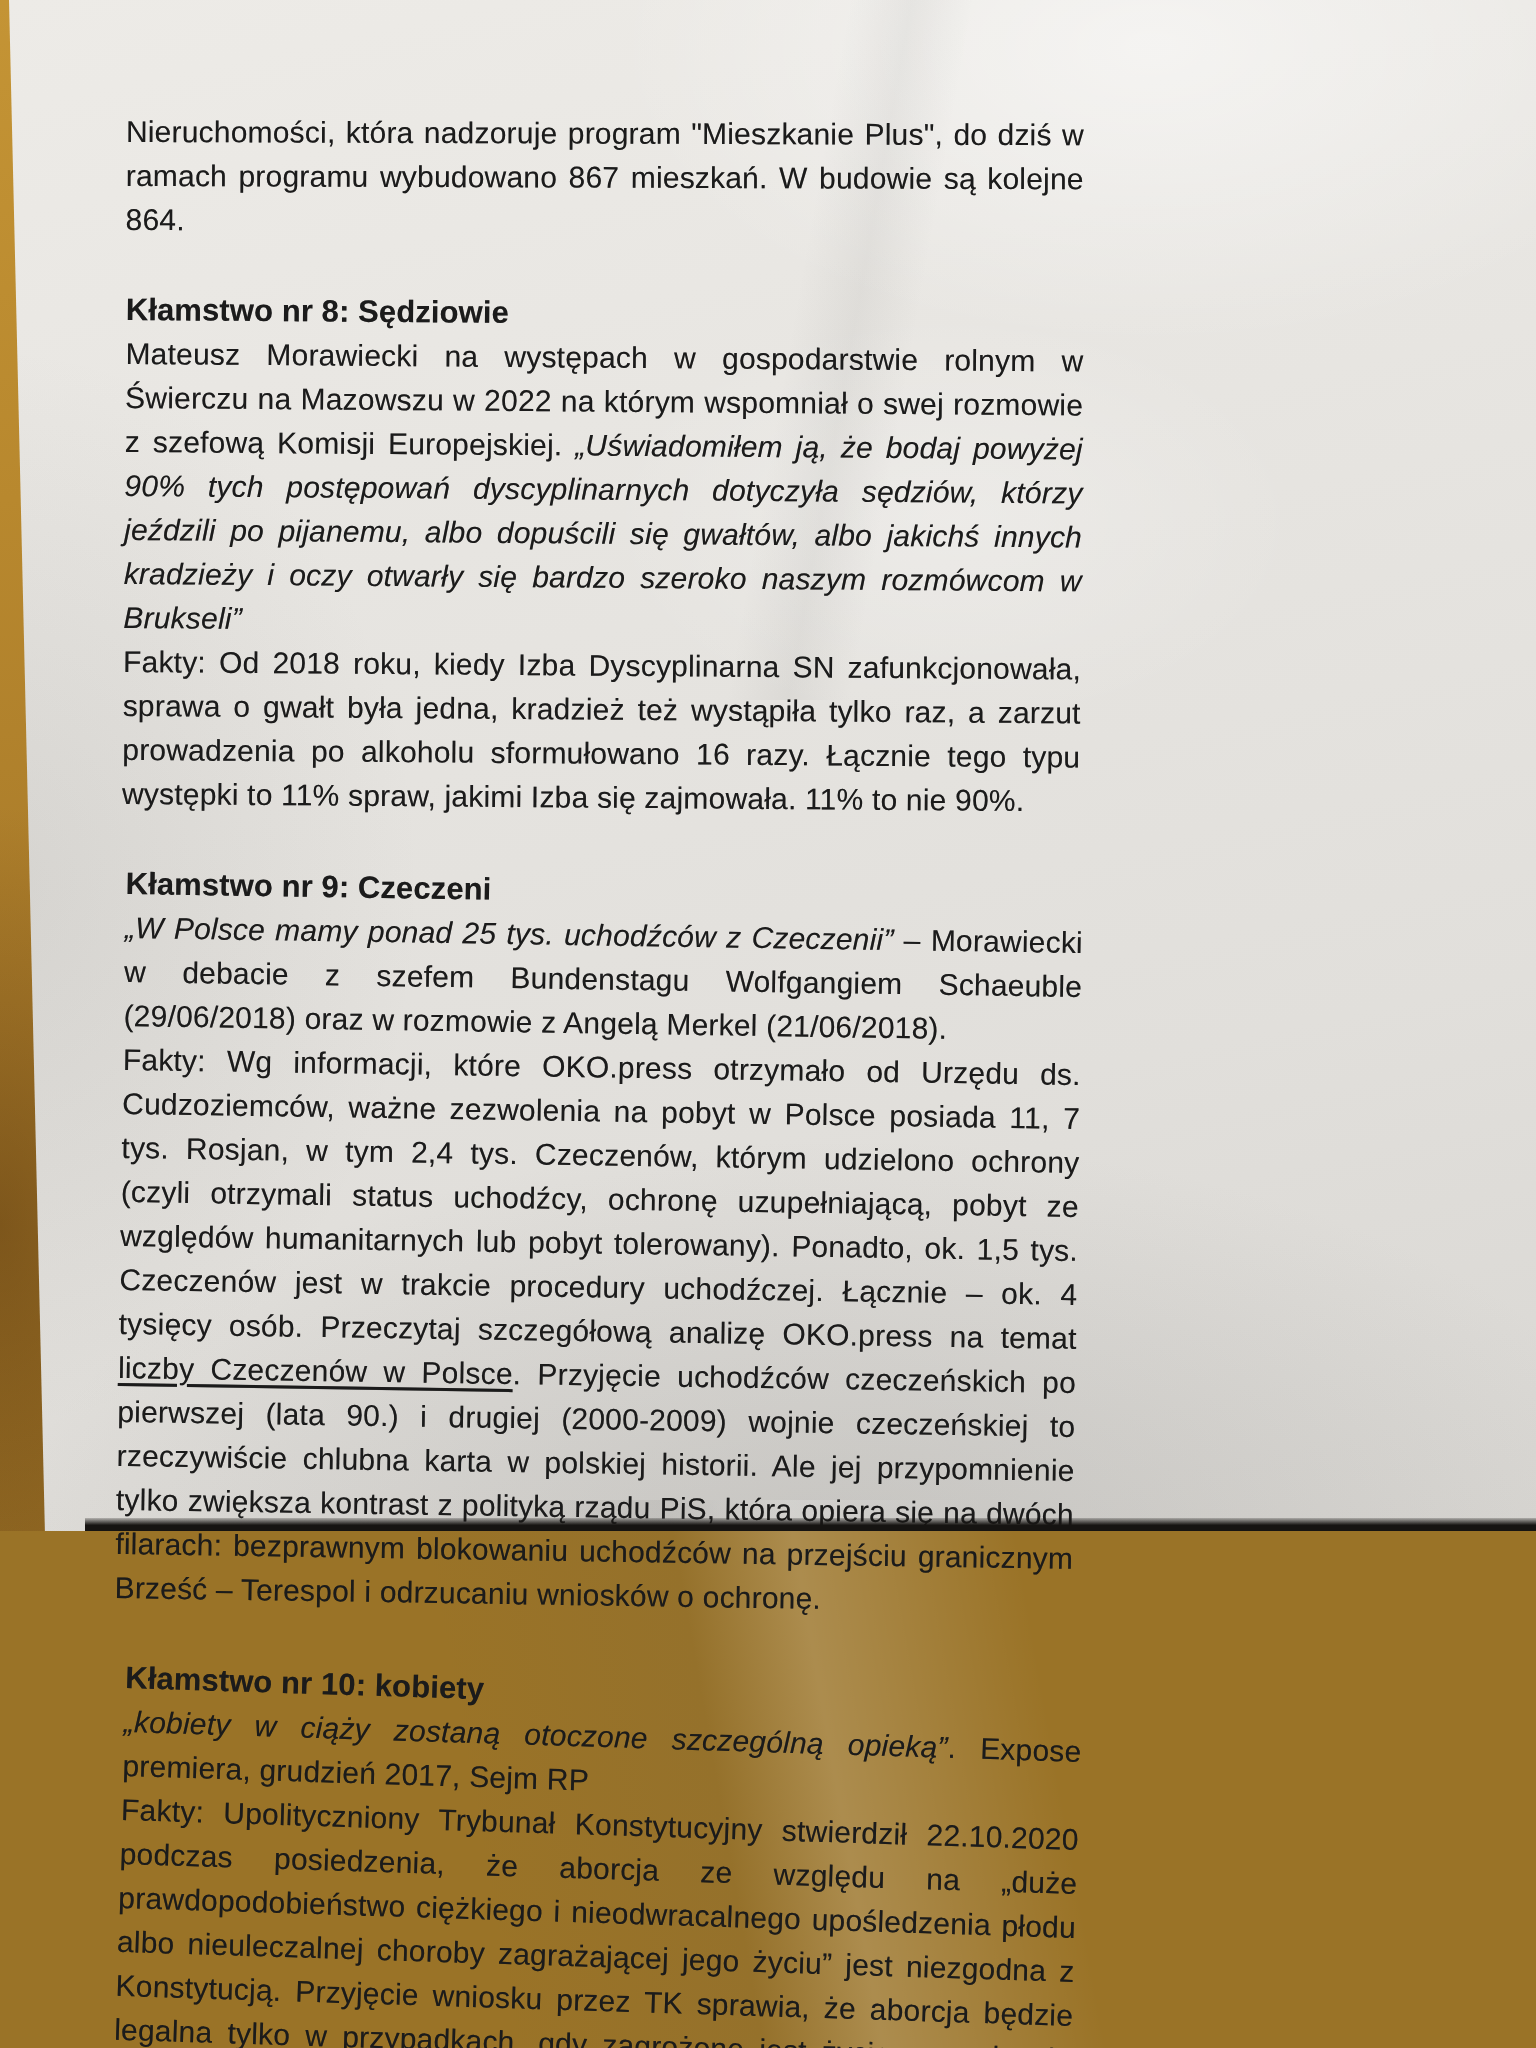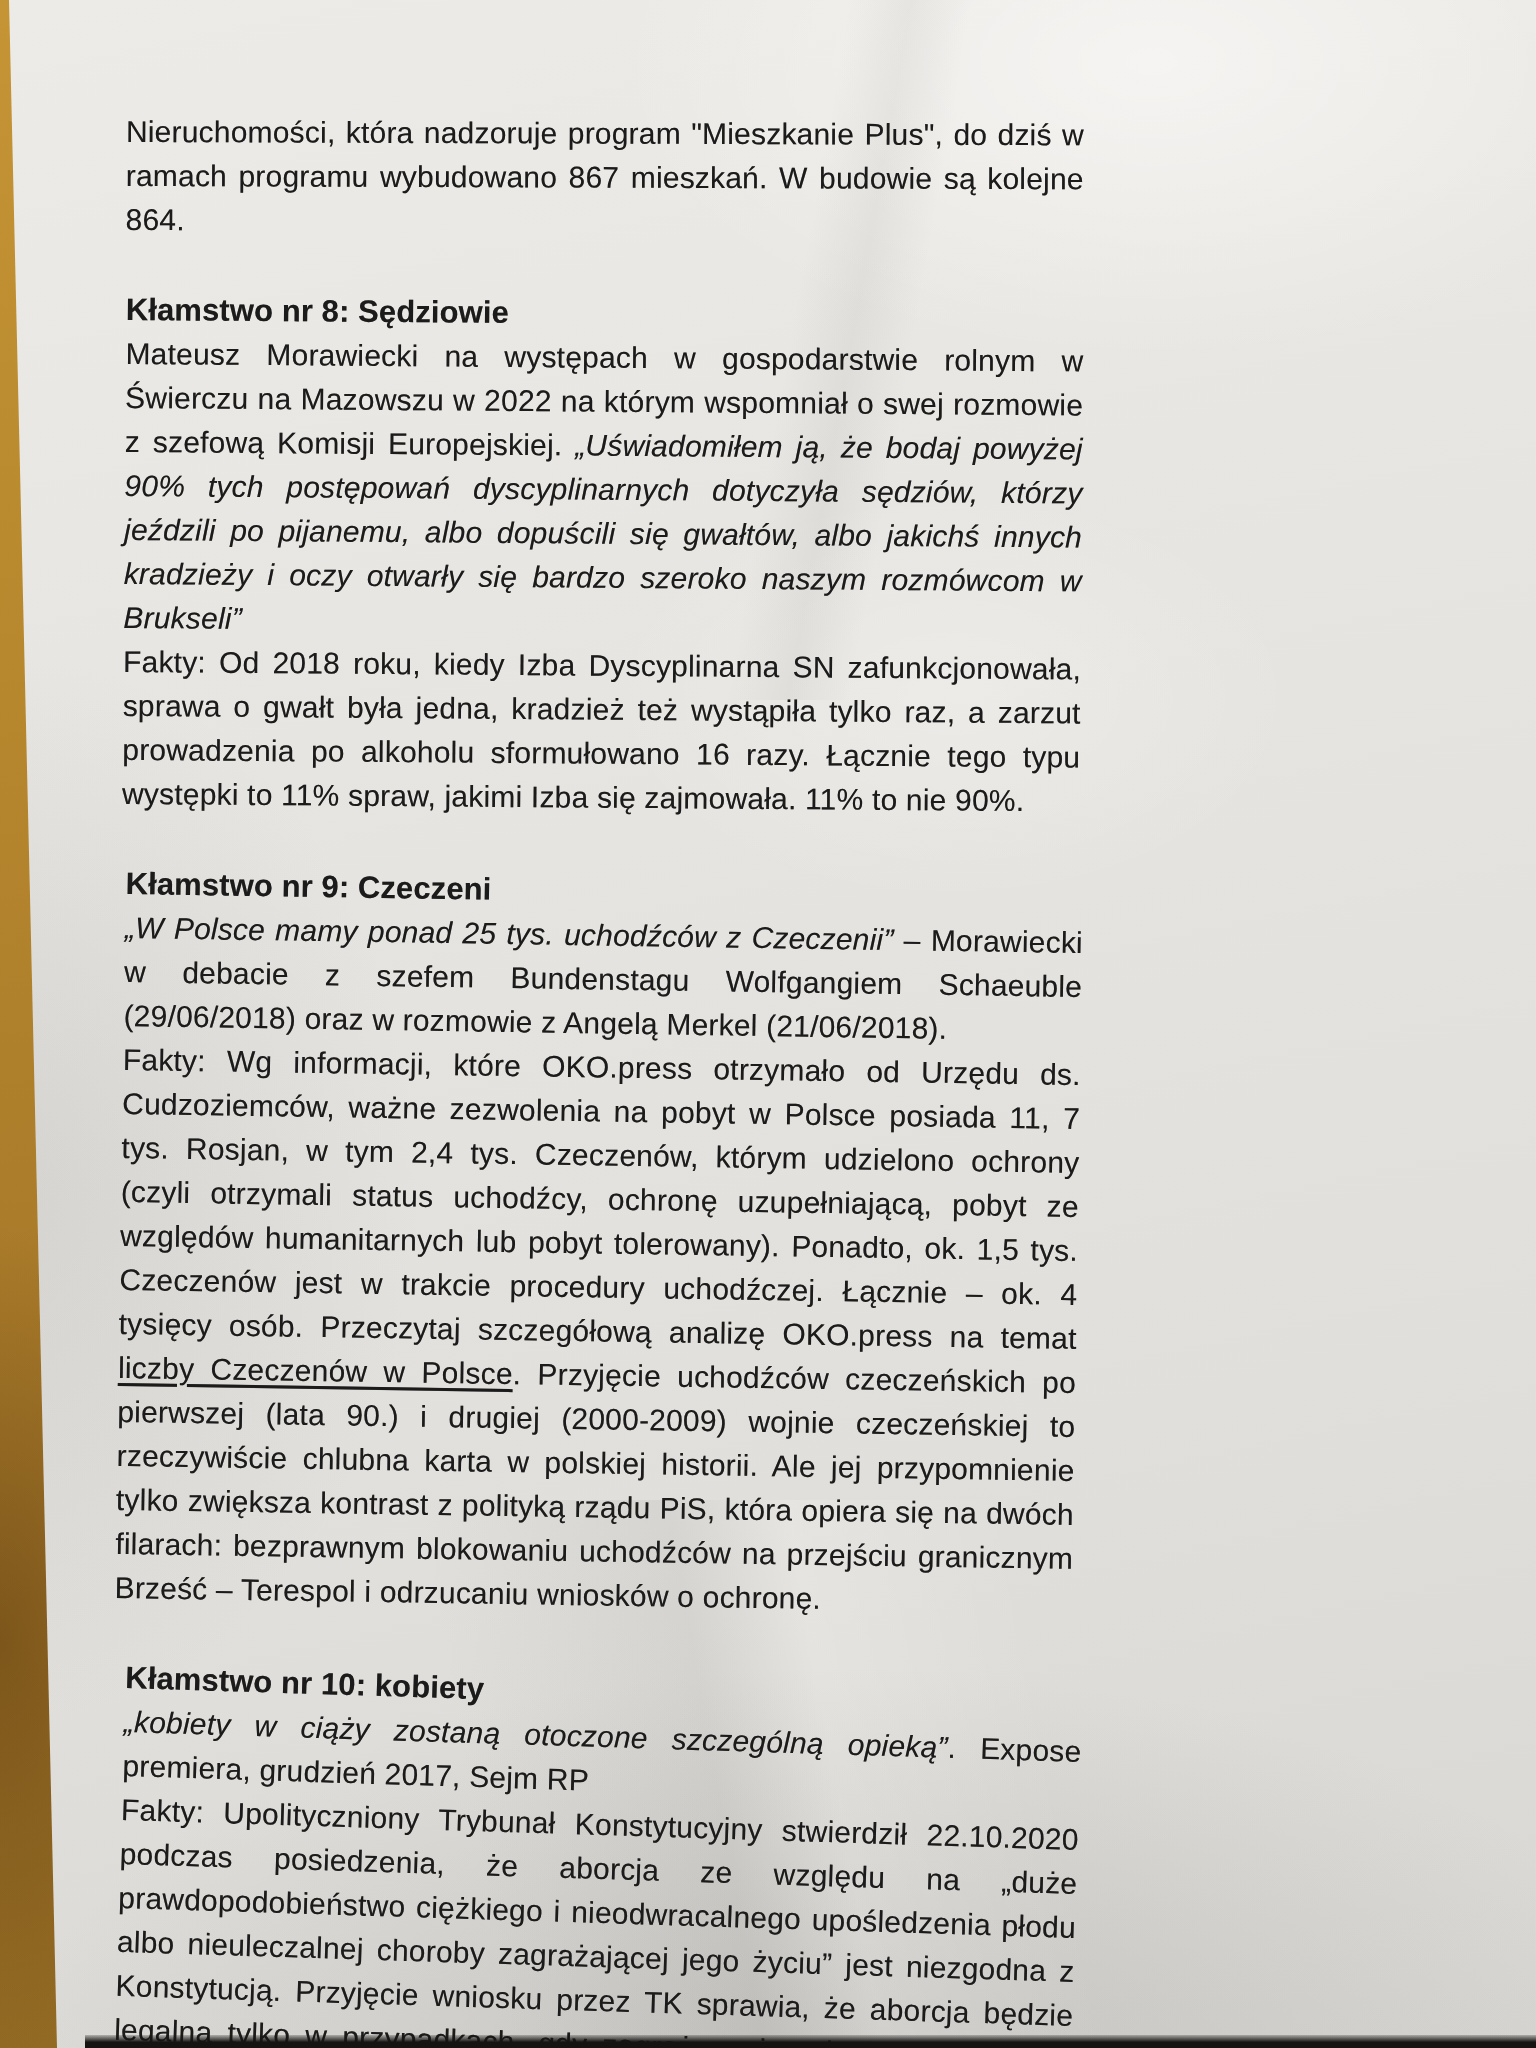--- a/index.html
+++ b/index.html
@@ -4,21 +4,21 @@
 <style>
   html, body { margin: 0; padding: 0; }
   body {
     width: 1536px; height: 2048px;
     overflow: hidden;
     font-family: "Liberation Sans", "DejaVu Sans", sans-serif;
     background: #9a7327;
   }
   .scene {
     position: relative;
-    width: 1536px; height: 2048px;
+    width: 1536px; height: 1531px;
     background:
       radial-gradient(300px 600px at 0% 80%, rgba(60,30,5,0.35), rgba(60,30,5,0) 70%),
       linear-gradient(175deg, #c49435 0%, #b8882e 30%, #a97b2a 60%, #8f6722 100%);
   }
   
   .paper {
     position: absolute;
     inset: 0;
     clip-path: polygon(9px 0, 1536px 0, 1536px 2048px, 57px 2048px);
     background:

